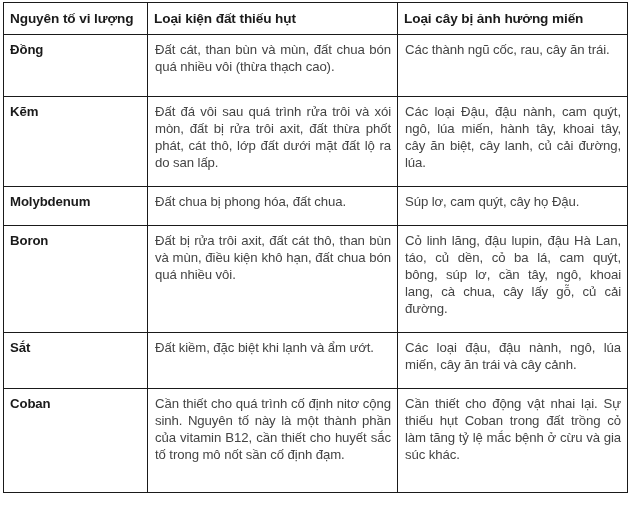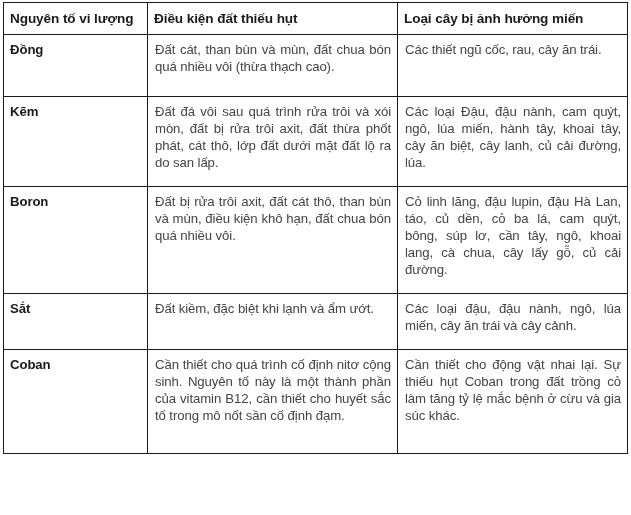--- a/index.html
+++ b/index.html
@@ -58,34 +58,39 @@
 
 <table class="micro">
   <colgroup>
     <col class="c1">
       <col class="c2">
       <col class="c3">
   </colgroup>
   <thead>
     <tr>
       <th>Nguyên tố vi lượng</th>
-      <th>Điều kiện đất thiếu hụt</th>
+      <th>Loại kiện đất thiếu hụt</th>
       <th>Loại cây bị ảnh hưởng miến</th>
     </tr>
   </thead>
   <tbody>
     <tr style="height:62px">
       <td class="name">Đồng</td>
       <td class="cond">Đất cát, than bùn và mùn, đất chua bón quá nhiều vôi (thừa thạch cao).</td>
-      <td class="plants">Các thiết ngũ cốc, rau, cây ăn trái.</td>
+      <td class="plants">Các thành ngũ cốc, rau, cây ăn trái.</td>
     </tr>
     <tr style="height:86px">
       <td class="name">Kẽm</td>
       <td class="cond">Đất đá vôi sau quá trình rửa trôi và xói mòn, đất bị rửa trôi axit, đất thừa phốt phát, cát thô, lớp đất dưới mặt đất lộ ra do san lấp.</td>
       <td class="plants">Các loại Đậu, đậu nành, cam quýt, ngô, lúa miến, hành tây, khoai tây, cây ăn biệt, cây lanh, củ cải đường, lúa.</td>
+    </tr>
+    <tr style="height:32px">
+      <td class="name">Molybdenum</td>
+      <td class="cond">Đất chua bị phong hóa, đất chua.</td>
+      <td class="plants">Súp lơ, cam quýt, cây họ Đậu.</td>
     </tr>
     <tr style="height:102px">
       <td class="name">Boron</td>
       <td class="cond">Đất bị rửa trôi axit, đất cát thô, than bùn và mùn, điều kiện khô hạn, đất chua bón quá nhiều vôi.</td>
       <td class="plants">Cỏ linh lăng, đậu lupin, đậu Hà Lan, táo, củ dền, cỏ ba lá, cam quýt, bông, súp lơ, cần tây, ngô, khoai lang, cà chua, cây lấy gỗ, củ cải đường.</td>
     </tr>
     <tr style="height:50px">
       <td class="name">Sắt</td>
       <td class="cond">Đất kiềm, đặc biệt khi lạnh và ẩm ướt.</td>
       <td class="plants">Các loại đậu, đậu nành, ngô, lúa miến, cây ăn trái và cây cảnh.</td>

